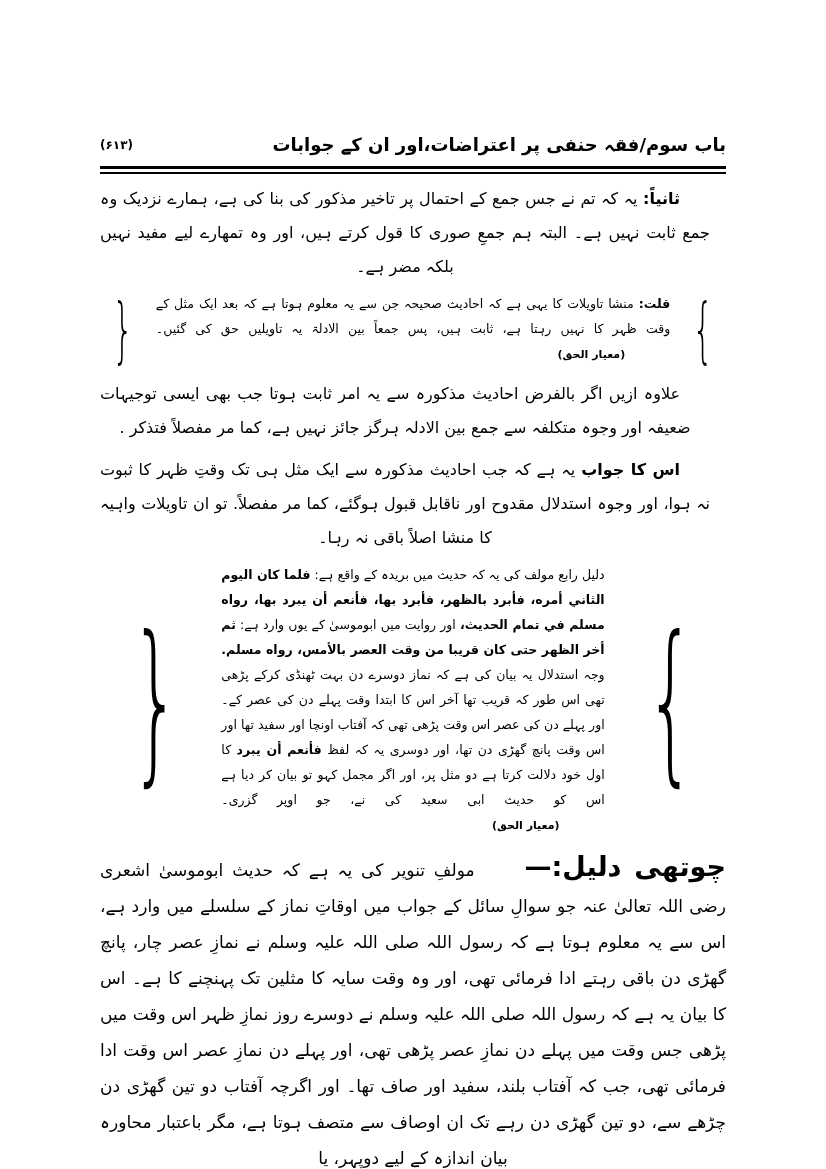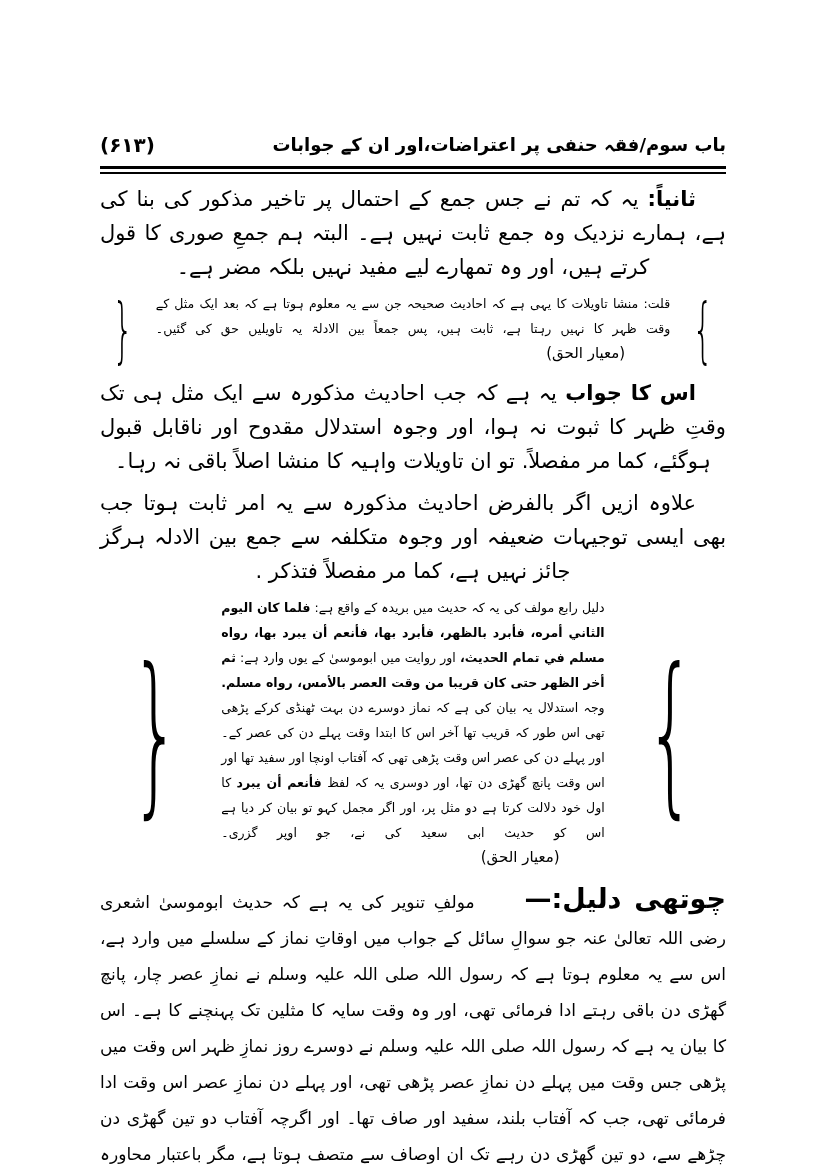--- a/index.html
+++ b/index.html
@@ -10,42 +10,42 @@
     overflow:hidden;
   }
   .content { padding:130px 100px 0 100px; }
 
   
   .page-header {
     display:flex; direction:rtl; justify-content:space-between;
     align-items:flex-end; line-height:30px; margin-bottom:6px;
   }
   .page-title { font-weight:bold; font-size:18px;text-align:center; }
-  .page-num { font-weight:bold; font-size:20px; direction:ltr; }
+  .page-num { font-weight:bold; font-size:12px; direction:ltr; }
   .rule-top { height:3px; border-top:3px solid #000; border-bottom:2px solid #000; }
 
   
   main { direction:rtl; }
   .para {
-    margin:8px 0 4px 0;
-    font-size:21px; line-height:34px;
+    margin:8px 16px 4px 0;
+    font-size:16px; line-height:34px;
     text-align:justify; text-align-last:center;
     text-indent:30px;
   }
   .para .lead { font-weight:bold; }
 
   
   .quote { display:flex; direction:rtl; align-items:center; margin:5px 0; }
   .quote-body {
     flex:1 1 auto; padding:2px 10px;
     font-size:12.5px; line-height:25px;
     text-align:justify;
   }
-  .quote-body .lead { font-weight:normal; }
-  .citation { font-weight:normal; font-size:15px; margin:16px 45px; white-space:nowrap; }
+  .quote-body .lead { font-weight:bold; }
+  .citation { font-weight:bold; font-size:11px; margin:16px 45px; white-space:nowrap; }
   .brace {
     flex:0 0 20px; display:flex; align-items:center; justify-content:center;
     font-weight:300; line-height:1; color:#000;
     transform:scaleX(0.45);
   }
   .quote-small .brace { font-size:72px; }
   .quote-large .brace { font-size:175px; }
   .arabic { font-weight:bold; }
 
   
@@ -75,23 +75,23 @@
       <p class="para"><b class="lead">ثانیاً:</b> <span>یہ کہ تم نے جس جمع کے احتمال پر تاخیر مذکور کی بنا کی ہے، ہمارے نزدیک وہ جمع ثابت نہیں ہے۔ البتہ ہم جمعِ صوری کا قول کرتے ہیں، اور وہ تمھارے لیے مفید نہیں بلکہ مضر ہے۔</span></p>
 
 
       <div class="quote quote-small">
         <span class="brace">}</span>
         <div class="quote-body"><b class="lead">قلت:</b> <span>منشا تاویلات کا یہی ہے کہ احادیث صحیحہ جن سے یہ معلوم ہوتا ہے کہ بعد ایک مثل کے وقت ظہر کا نہیں رہتا ہے، ثابت ہیں، پس جمعاً بین الادلۃ یہ تاویلیں حق کی گئیں۔</span> <span class="citation">(معیار الحق)</span></div>
         <span class="brace">{</span>
       </div>
 
 
+      <p class="para"><span>علاوہ ازیں اگر بالفرض احادیث مذکورہ سے یہ امر ثابت ہوتا جب بھی ایسی توجیہات ضعیفہ اور وجوہ متکلفہ سے جمع بین الادلہ ہرگز جائز نہیں ہے، کما مر مفصلاً فتذکر .</span></p>
+
       <p class="para"><b class="lead">اس کا جواب</b> <span>یہ ہے کہ جب احادیث مذکورہ سے ایک مثل ہی تک وقتِ ظہر کا ثبوت نہ ہوا، اور وجوہ استدلال مقدوح اور ناقابل قبول ہوگئے، کما مر مفصلاً. تو ان تاویلات واہیہ کا منشا اصلاً باقی نہ رہا۔</span></p>
-
-      <p class="para"><span>علاوہ ازیں اگر بالفرض احادیث مذکورہ سے یہ امر ثابت ہوتا جب بھی ایسی توجیہات ضعیفہ اور وجوہ متکلفہ سے جمع بین الادلہ ہرگز جائز نہیں ہے، کما مر مفصلاً فتذکر .</span></p>
 
       <div class="quote quote-large">
         <span class="brace">}</span>
         <div class="quote-body"><span>دلیل رابع مولف کی یہ کہ حدیث میں بریدہ کے واقع ہے: </span><span class="arabic">فلما كان اليوم الثاني أمره، فأبرد بالظهر، فأبرد بها، فأنعم أن يبرد بها، رواه مسلم في تمام الحديث،</span><span> اور روایت میں ابوموسیٰ کے یوں وارد ہے: </span><span class="arabic">ثم أخر الظهر حتى كان قريبا من وقت العصر بالأمس، رواه مسلم.</span><span> وجہ استدلال یہ بیان کی ہے کہ نماز دوسرے دن بہت ٹھنڈی کرکے پڑھی تھی اس طور کہ قریب تھا آخر اس کا ابتدا وقت پہلے دن کی عصر کے۔ اور پہلے دن کی عصر اس وقت پڑھی تھی کہ آفتاب اونچا اور سفید تھا اور اس وقت پانچ گھڑی دن تھا، اور دوسری یہ کہ لفظ </span><span class="arabic">فأنعم أن يبرد</span><span> کا اول خود دلالت کرتا ہے دو مثل پر، اور اگر مجمل کہو تو بیان کر دیا ہے اس کو حدیث ابی سعید کی نے، جو اوپر گزری۔</span> <span class="citation">(معیار الحق)</span></div>
         <span class="brace">{</span>
       </div>
 
       <p class="section"><b class="section-heading">چوتھی دلیل:—</b><span>مولفِ تنویر کی یہ ہے کہ حدیث ابوموسیٰ اشعری رضی اللہ تعالیٰ عنہ جو سوالِ سائل کے جواب میں اوقاتِ نماز کے سلسلے میں وارد ہے، اس سے یہ معلوم ہوتا ہے کہ رسول اللہ صلی اللہ علیہ وسلم نے نمازِ عصر چار، پانچ گھڑی دن باقی رہتے ادا فرمائی تھی، اور وہ وقت سایہ کا مثلین تک پہنچنے کا ہے۔ اس کا بیان یہ ہے کہ رسول اللہ صلی اللہ علیہ وسلم نے دوسرے روز نمازِ ظہر اس وقت میں پڑھی جس وقت میں پہلے دن نمازِ عصر پڑھی تھی، اور پہلے دن نمازِ عصر اس وقت ادا فرمائی تھی، جب کہ آفتاب بلند، سفید اور صاف تھا۔ اور اگرچہ آفتاب دو تین گھڑی دن چڑھے سے، دو تین گھڑی دن رہے تک ان اوصاف سے متصف ہوتا ہے، مگر باعتبار محاورہ بیان اندازہ کے لیے دوپہر، یا</span></p>
 
     </main>

